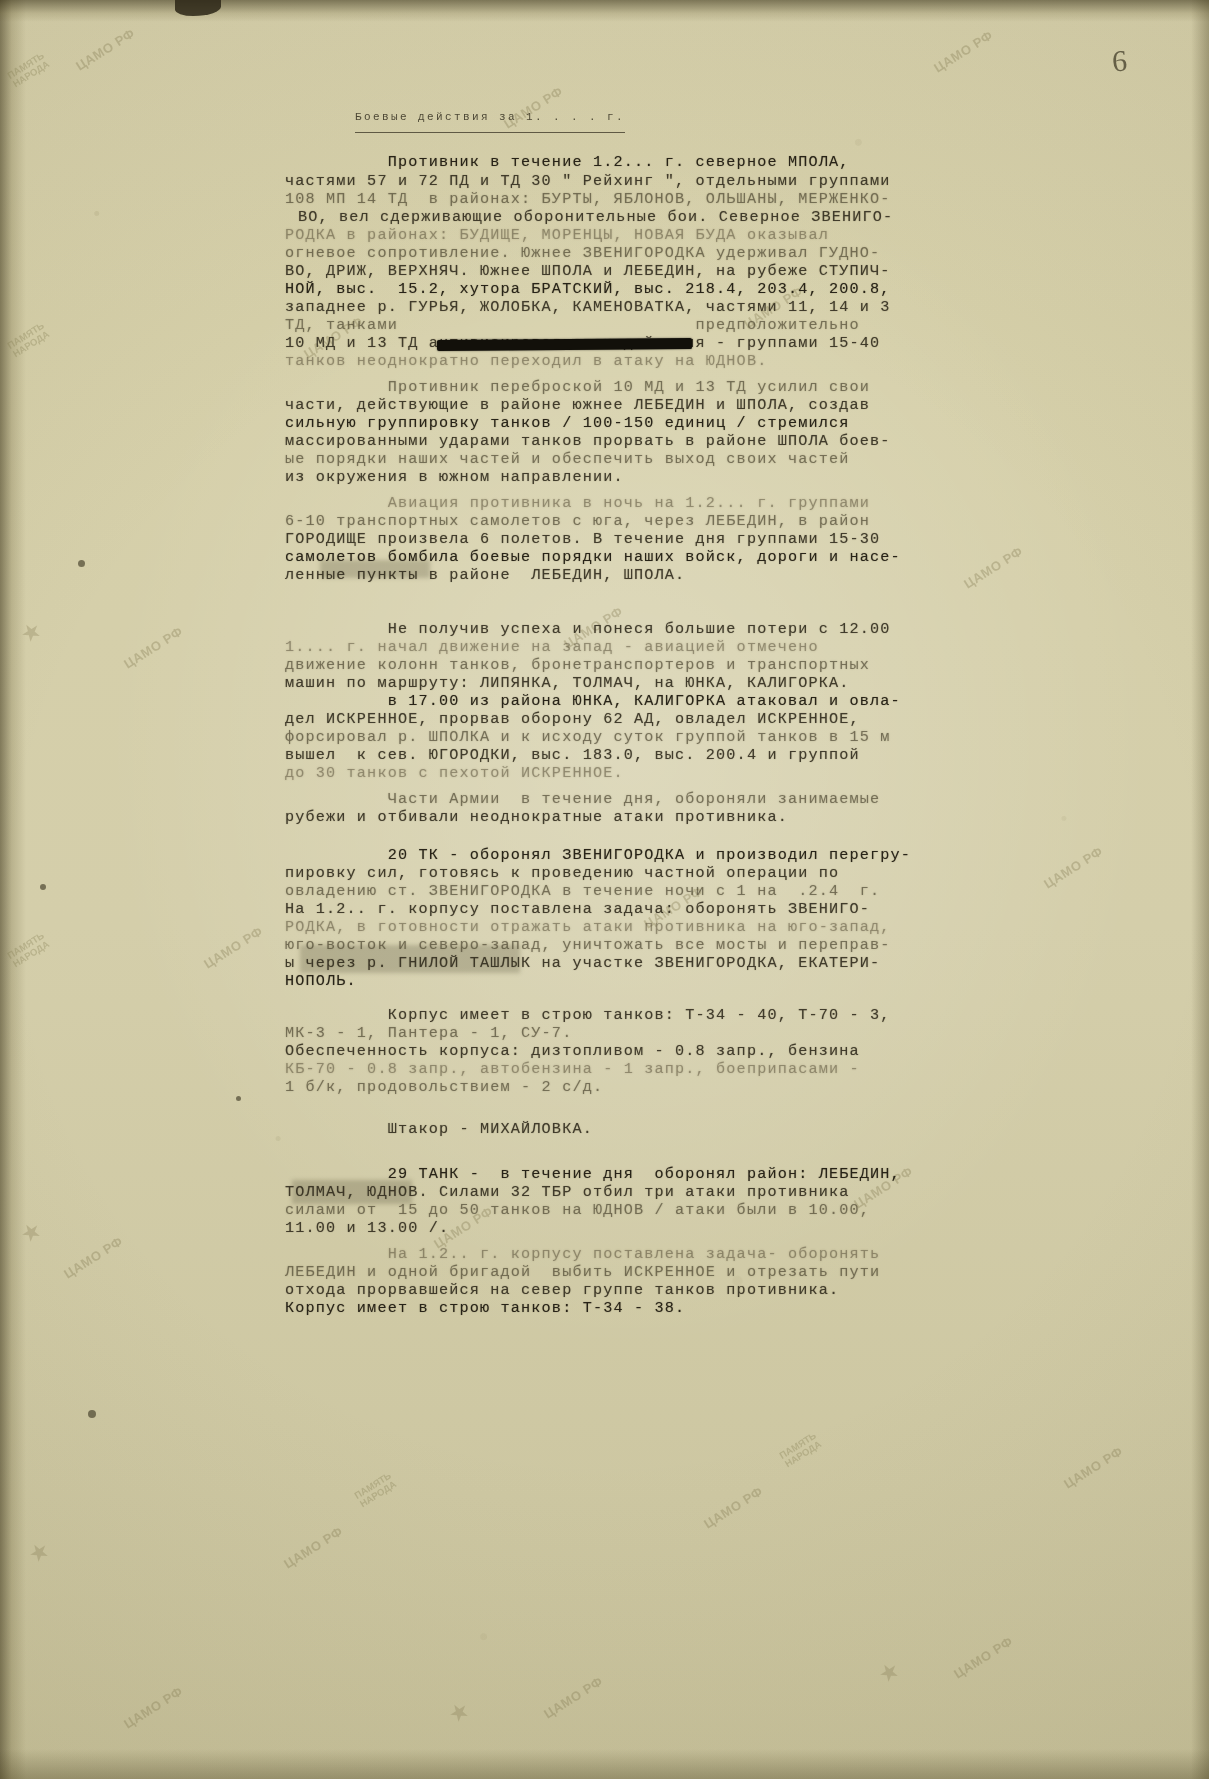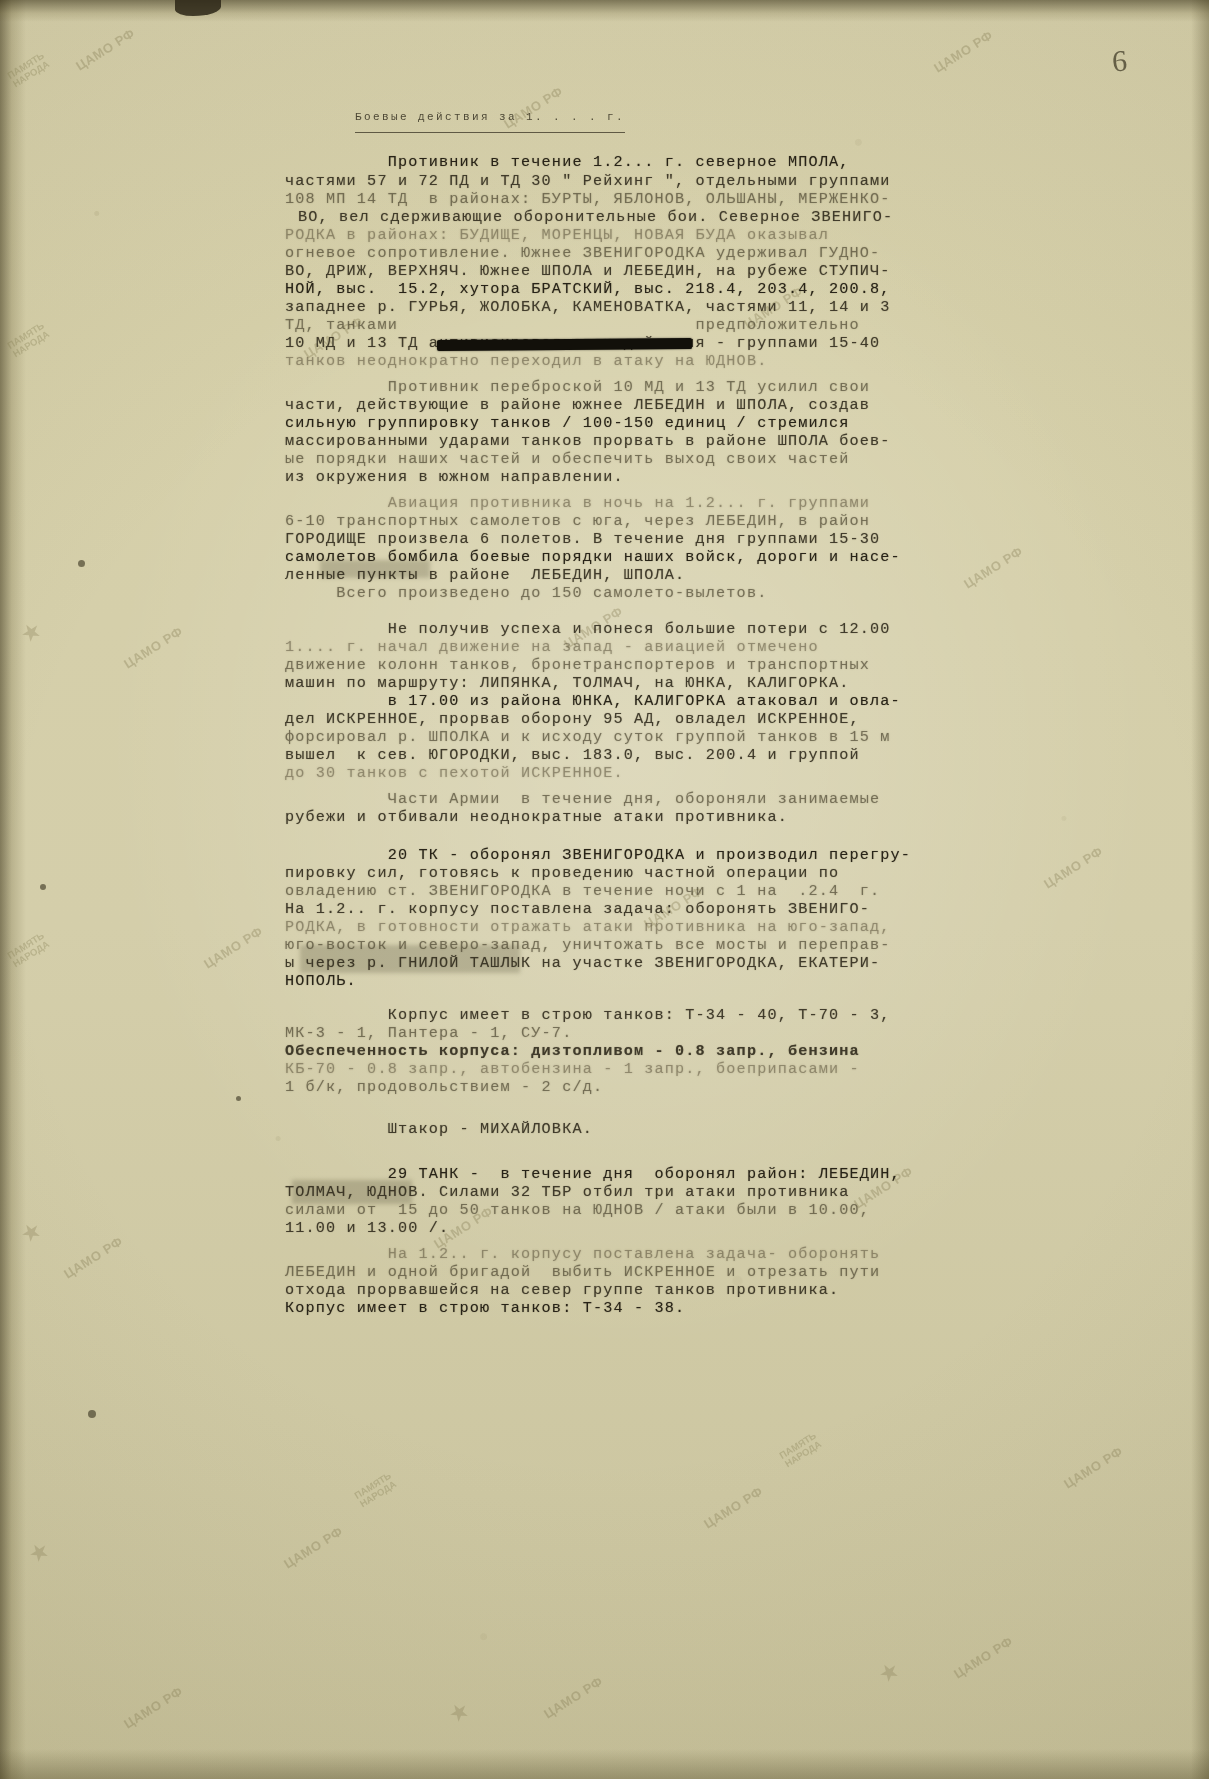--- a/index.html
+++ b/index.html
@@ -260,43 +260,42 @@
       <div class="line" style="left: 285px; top: 396px;">части, действующие в районе южнее ЛЕБЕДИН и ШПОЛА, создав</div>
       <div class="line dark" style="left: 285px; top: 414px;">сильную группировку танков / 100-150 единиц / стремился</div>
       <div class="line" style="left: 285px; top: 432px;">массированными ударами танков прорвать в районе ШПОЛА боев-</div>
       <div class="line faint" style="left: 285px; top: 450px;">ые порядки наших частей и обеспечить выход своих частей</div>
       <div class="line" style="left: 285px; top: 468px;">из окружения в южном направлении.</div>
       <div class="line vfaint" style="left: 285px; top: 494px;">          Авиация противника в ночь на 1.2... г. группами</div>
       <div class="line faint" style="left: 285px; top: 512px;">6-10 транспортных самолетов с юга, через ЛЕБЕДИН, в район</div>
       <div class="line" style="left: 285px; top: 530px;">ГОРОДИЩЕ произвела 6 полетов. В течение дня группами 15-30</div>
       <div class="line dark" style="left: 285px; top: 548px;">самолетов бомбила боевые порядки наших войск, дороги и насе-</div>
       <div class="line" style="left: 285px; top: 566px;">ленные пункты в районе  ЛЕБЕДИН, ШПОЛА.</div>
-      <div class="line faint" style="left: 285px; top: 584px;">     Всего произведено до 150 самолето-вылетов.</div>
       <div class="line" style="left: 285px; top: 620px;">          Не получив успеха и понеся большие потери с 12.00</div>
       <div class="line vfaint" style="left: 285px; top: 638px;">1.... г. начал движение на запад - авиацией отмечено</div>
       <div class="line" style="left: 285px; top: 674px;">машин по маршруту: ЛИПЯНКА, ТОЛМАЧ, на ЮНКА, КАЛИГОРКА.</div>
       <div class="line faint" style="left: 285px; top: 656px;">движение колонн танков, бронетранспортеров и транспортных</div>
       <div class="line dark" style="left: 285px; top: 692px;">          в 17.00 из района ЮНКА, КАЛИГОРКА атаковал и овла-</div>
-      <div class="line" style="left: 285px; top: 710px;">дел ИСКРЕННОЕ, прорвав оборону 95 АД, овладел ИСКРЕННОЕ,</div>
+      <div class="line" style="left: 285px; top: 710px;">дел ИСКРЕННОЕ, прорвав оборону 62 АД, овладел ИСКРЕННОЕ,</div>
       <div class="line faint" style="left: 285px; top: 728px;">форсировал р. ШПОЛКА и к исходу суток группой танков в 15 м</div>
       <div class="line" style="left: 285px; top: 746px;">вышел  к сев. ЮГОРОДКИ, выс. 183.0, выс. 200.4 и группой</div>
       <div class="line vfaint" style="left: 285px; top: 764px;">до 30 танков с пехотой ИСКРЕННОЕ.</div>
       <div class="line faint" style="left: 285px; top: 790px;">          Части Армии  в течение дня, обороняли занимаемые</div>
       <div class="line" style="left: 285px; top: 808px;">рубежи и отбивали неоднократные атаки противника.</div>
       <div class="line dark" style="left: 285px; top: 846px;">          20 ТК - оборонял ЗВЕНИГОРОДКА и производил перегру-</div>
       <div class="line" style="left: 285px; top: 864px;">пировку сил, готовясь к проведению частной операции по</div>
       <div class="line faint" style="left: 285px; top: 882px;">овладению ст. ЗВЕНИГОРОДКА в течение ночи с 1 на  .2.4  г.</div>
       <div class="line" style="left: 285px; top: 900px;">На 1.2.. г. корпусу поставлена задача: оборонять ЗВЕНИГО-</div>
       <div class="line vfaint" style="left: 285px; top: 918px;">РОДКА, в готовности отражать атаки противника на юго-запад,</div>
       <div class="line faint" style="left: 285px; top: 936px;">юго-восток и северо-запад, уничтожать все мосты и переправ-</div>
       <div class="line" style="left: 285px; top: 954px;">ы через р. ГНИЛОЙ ТАШЛЫК на участке ЗВЕНИГОРОДКА, ЕКАТЕРИ-</div>
       <div class="line dark" style="left: 285px; top: 972px;">НОПОЛЬ.</div>
       <div class="line" style="left: 285px; top: 1006px;">          Корпус имеет в строю танков: Т-34 - 40, Т-70 - 3,</div>
       <div class="line faint" style="left: 285px; top: 1024px;">МК-3 - 1, Пантера - 1, СУ-7.</div>
-      <div class="line" style="left: 285px; top: 1042px; font-weight: bold;">Обеспеченность корпуса: дизтопливом - 0.8 запр., бензина</div>
+      <div class="line" style="left: 285px; top: 1042px;">Обеспеченность корпуса: дизтопливом - 0.8 запр., бензина</div>
       <div class="line vfaint" style="left: 285px; top: 1060px;">КБ-70 - 0.8 запр., автобензина - 1 запр., боеприпасами -</div>
       <div class="line faint" style="left: 285px; top: 1078px;">1 б/к, продовольствием - 2 с/д.</div>
       <div class="line" style="left: 285px; top: 1120px;">          Штакор - МИХАЙЛОВКА.</div>
       <div class="line dark" style="left: 285px; top: 1165px;">          29 ТАНК -  в течение дня  оборонял район: ЛЕБЕДИН,</div>
       <div class="line" style="left: 285px; top: 1183px;">ТОЛМАЧ, ЮДНОВ. Силами 32 ТБР отбил три атаки противника</div>
       <div class="line faint" style="left: 285px; top: 1201px;">силами от  15 до 50 танков на ЮДНОВ / атаки были в 10.00,</div>
       <div class="line" style="left: 285px; top: 1219px;">11.00 и 13.00 /.</div>
       <div class="line vfaint" style="left: 285px; top: 1245px;">          На 1.2.. г. корпусу поставлена задача- оборонять</div>
       <div class="line faint" style="left: 285px; top: 1263px;">ЛЕБЕДИН и одной бригадой  выбить ИСКРЕННОЕ и отрезать пути</div>
       <div class="line" style="left: 285px; top: 1281px;">отхода прорвавшейся на север группе танков противника.</div>

